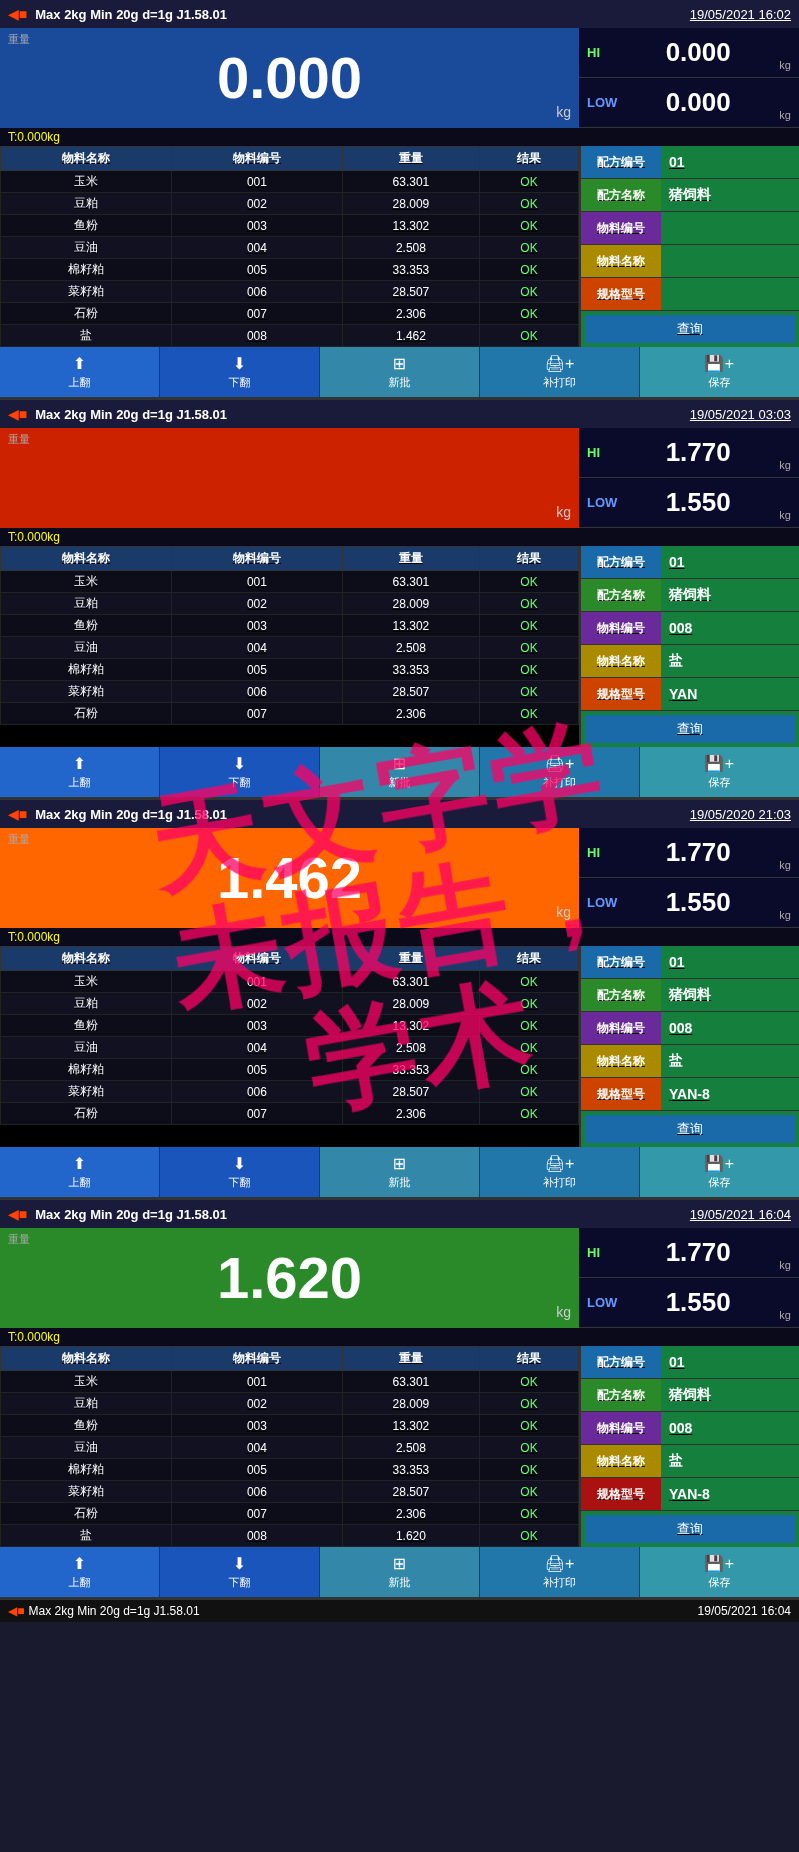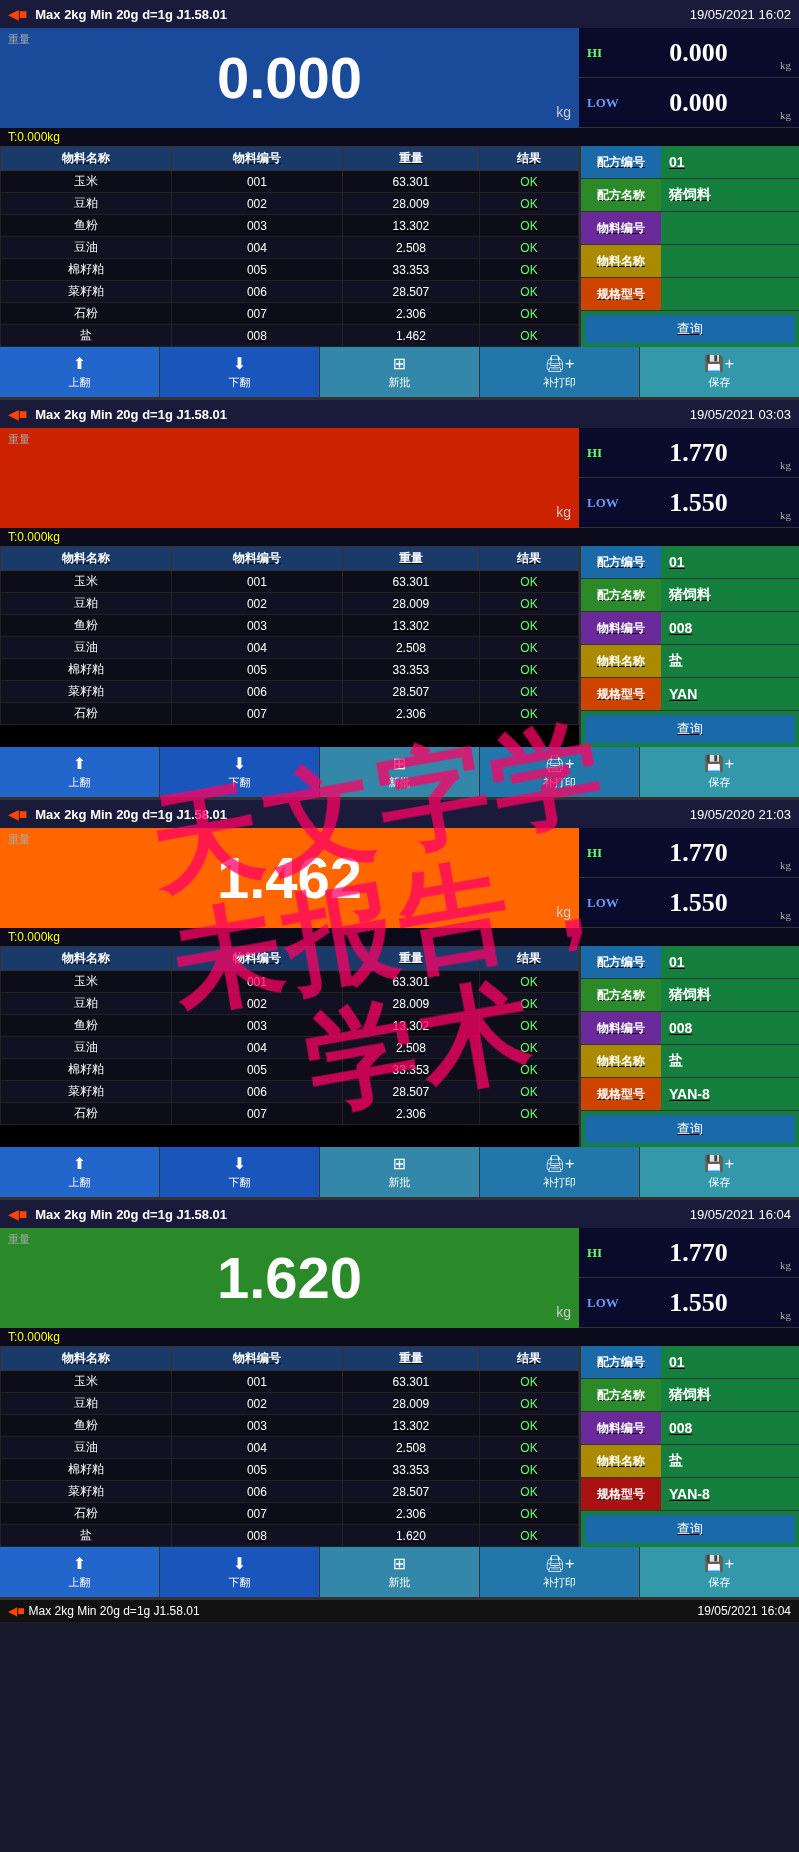--- a/index.html
+++ b/index.html
@@ -71,20 +71,21 @@
       font-size: 14px;
     }
     .top-bar-specs {
       color: #fff;
       font-size: 13px;
       font-weight: bold;
     }
     .top-bar-datetime {
       color: #fff;
       font-size: 13px;
+      text-decoration: underline;
     }
 
     
     .weight-area {
       display: flex;
       height: 100px;
     }
     .weight-main {
       flex: 1;
       display: flex;
@@ -126,21 +127,20 @@
       flex-direction: column;
       background: #0a0a2a;
     }
     .hi-reading {
       flex: 1;
       display: flex;
       align-items: center;
       justify-content: space-between;
       padding: 4px 8px;
       border-bottom: 1px solid #333;
-      font-family: Liberation Serif, serif;
     }
     .hi-label {
       color: #66ff66;
       font-size: 13px;
       font-weight: bold;
       width: 30px;
     }
     .lo-label {
       color: #6699ff;
       font-size: 13px;

